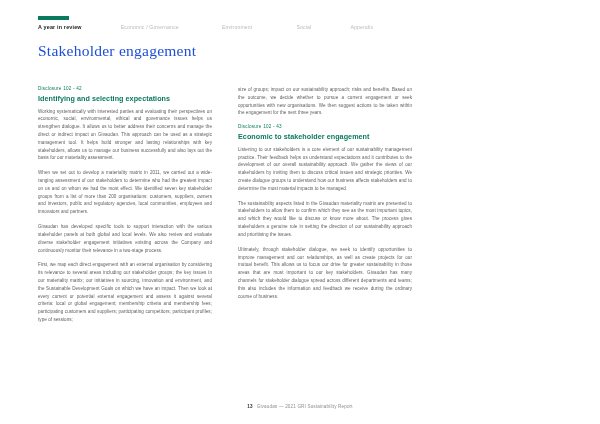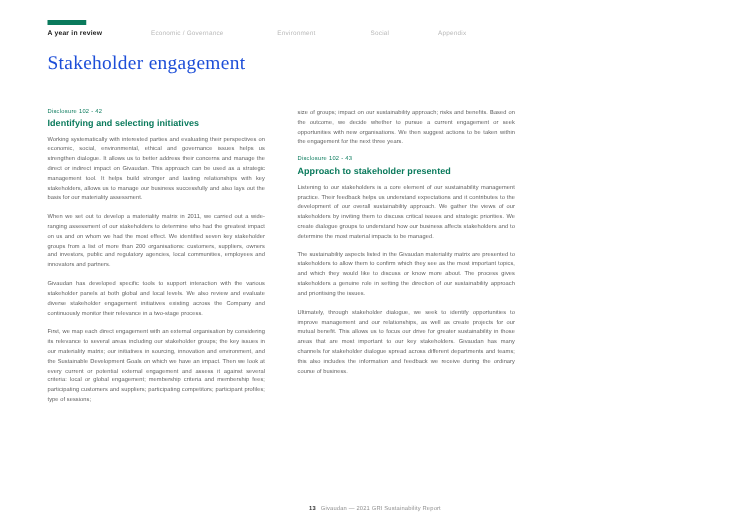--- a/index.html
+++ b/index.html
@@ -158,31 +158,31 @@
       <span class="nav-item">Appendix</span>
     </div>
   </div>
 
   <h1 class="page-title">Stakeholder engagement</h1>
 
   <div class="columns">
 
     <div class="col">
       <div class="disclosure">Disclosure 102 - 42</div>
-      <h2 class="sec-head">Identifying and selecting initiatives</h2>
+      <h2 class="sec-head">Identifying and selecting expectations</h2>
       <p class="body">Working systematically with interested parties and evaluating their perspectives on economic, social, environmental, ethical and governance issues helps us strengthen dialogue. It allows us to better address their concerns and manage the direct or indirect impact on Givaudan. This approach can be used as a strategic management tool. It helps build stronger and lasting relationships with key stakeholders, allows us to manage our business successfully and also lays out the basis for our materiality assessment.</p>
       <p class="body">When we set out to develop a materiality matrix in 2011, we carried out a wide-ranging assessment of our stakeholders to determine who had the greatest impact on us and on whom we had the most effect. We identified seven key stakeholder groups from a list of more than 200 organisations: customers, suppliers, owners and investors, public and regulatory agencies, local communities, employees and innovators and partners.</p>
       <p class="body">Givaudan has developed specific tools to support interaction with the various stakeholder panels at both global and local levels. We also review and evaluate diverse stakeholder engagement initiatives existing across the Company and continuously monitor their relevance in a two-stage process.</p>
       <p class="body">First, we map each direct engagement with an external organisation by considering its relevance to several areas including our stakeholder groups; the key issues in our materiality matrix; our initiatives in sourcing, innovation and environment, and the Sustainable Development Goals on which we have an impact. Then we look at every current or potential external engagement and assess it against several criteria: local or global engagement; membership criteria and membership fees; participating customers and suppliers; participating competitors; participant profiles; type of sessions;</p>
     </div>
 
     <div class="col-right">
       <p class="body gap-top">size of groups; impact on our sustainability approach; risks and benefits. Based on the outcome, we decide whether to pursue a current engagement or seek opportunities with new organisations. We then suggest actions to be taken within the engagement for the next three years.</p>
       <div class="disclosure">Disclosure 102 - 43</div>
-      <h2 class="sec-head">Approach to stakeholder presented</h2>
+      <h2 class="sec-head">Economic to stakeholder engagement</h2>
       <p class="body">Listening to our stakeholders is a core element of our sustainability management practice. Their feedback helps us understand expectations and it contributes to the development of our overall sustainability approach. We gather the views of our stakeholders by inviting them to discuss critical issues and strategic priorities. We create dialogue groups to understand how our business affects stakeholders and to determine the most material impacts to be managed.</p>
       <p class="body">The sustainability aspects listed in the Givaudan materiality matrix are presented to stakeholders to allow them to confirm which they see as the most important topics, and which they would like to discuss or know more about. The process gives stakeholders a genuine role in setting the direction of our sustainability approach and prioritising the issues.</p>
       <p class="body">Ultimately, through stakeholder dialogue, we seek to identify opportunities to improve management and our relationships, as well as create projects for our mutual benefit. This allows us to focus our drive for greater sustainability in those areas that are most important to our key stakeholders. Givaudan has many channels for stakeholder dialogue spread across different departments and teams; this also includes the information and feedback we receive during the ordinary course of business.</p>
     </div>
 
   </div>
 
   <div class="footer">
     <span class="pg">13</span><span>Givaudan — 2021 GRI Sustainability Report</span>
   </div>

